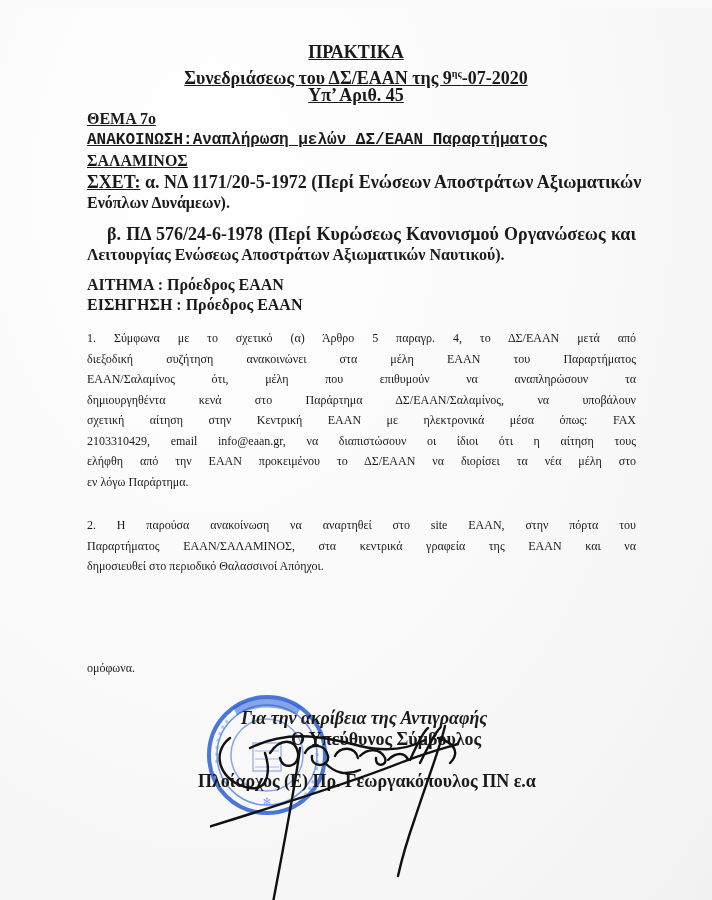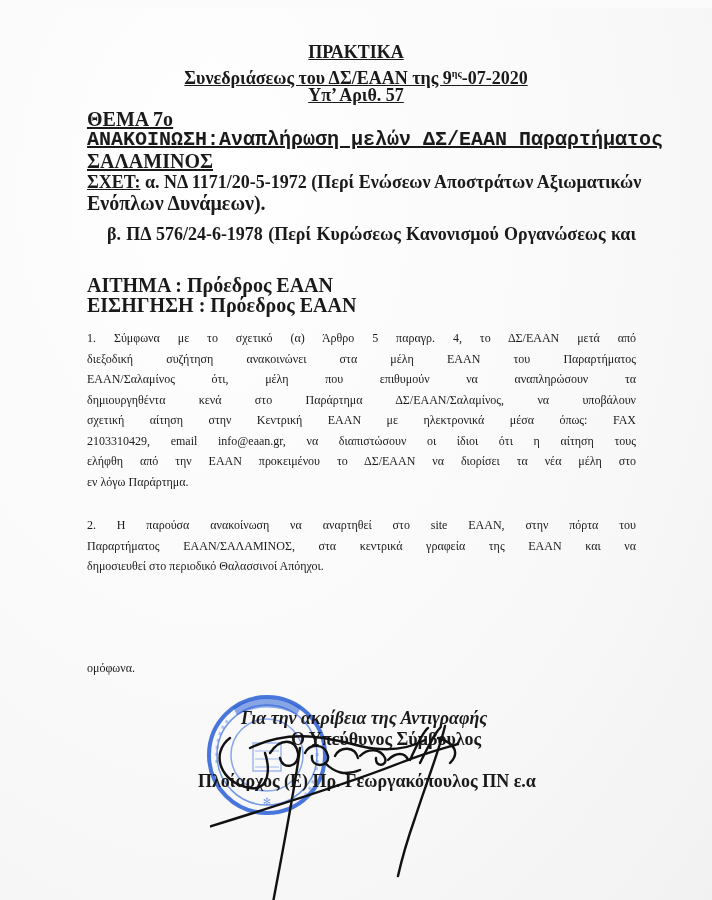--- a/index.html
+++ b/index.html
@@ -30,21 +30,21 @@
       text-decoration: underline;
       line-height: 20px;
     }
     .h1 { top: 34px; }
     .h2 { top: 56px; }
     .h3 { top: 77px; }
     .h2 sup { font-size: 10px; vertical-align: 7px; }
     .line {
       position: absolute;
       left: 87px;
-      font-size: 20px;
+      font-size: 16px;
       line-height: 20px;
       white-space: nowrap;
     }
     .bold { font-weight: bold; }
     .u { text-decoration: underline; }
     .just {
       position: absolute;
       left: 87px;
       width: 549px;
       font-size: 18px;
@@ -95,30 +95,31 @@
       z-index: 4;
     }
   </style>
 </head>
 <body>
 
 <div class="page">
 
   <div class="header h1">ΠΡΑΚΤΙΚΑ</div>
   <div class="header h2"><span>Συνεδριάσεως του ΔΣ/ΕΑΑΝ της  9</span><sup>ης</sup><span>-07-2020</span></div>
-  <div class="header h3">Υπ’ Αριθ. 57</div>
+  <div class="header h3">Υπ’ Αριθ. 45</div>
 
   <div class="line bold u" style="top:101px;">ΘΕΜΑ 7ο</div>
   <div class="line bold u" style="top:122px;font-family:Liberation Mono, monospace;"><span>ΑΝΑΚΟΙΝΩΣΗ:</span><span>Αναπλήρωση μελών ΔΣ/ΕΑΑΝ Παραρτήματος</span></div>
   <div class="line bold u" style="top:143px;">ΣΑΛΑΜΙΝΟΣ</div>
 
   <div class="just bold" style="top:164px;"><span class="u">ΣΧΕΤ:</span><span> α. ΝΔ 1171/20-5-1972 (Περί Ενώσεων Αποστράτων Αξιωματικών</span></div>
   <div class="line bold" style="top:185px;">Ενόπλων Δυνάμεων).</div>
 
   <div class="just bold" style="top:216px; left:107px; width:529px;">β. ΠΔ 576/24-6-1978 (Περί Κυρώσεως Κανονισμού Οργανώσεως και</div>
+  <div class="line bold" style="top:237px;">Λειτουργίας Ενώσεως Αποστράτων Αξιωματικών Ναυτικού).</div>
 
   <div class="line bold" style="top:267px;">ΑΙΤΗΜΑ : Πρόεδρος ΕΑΑΝ</div>
   <div class="line bold" style="top:287px;">ΕΙΣΗΓΗΣΗ : Πρόεδρος ΕΑΑΝ</div>
 
   <div class="para" style="top:320px;">
     <span class="row">1.  Σύμφωνα με το σχετικό (α) Άρθρο 5 παραγρ. 4, το ΔΣ/ΕΑΑΝ μετά από</span>
     <span class="row">διεξοδική συζήτηση ανακοινώνει στα μέλη ΕΑΑΝ του Παραρτήματος</span>
     <span class="row">ΕΑΑΝ/Σαλαμίνος ότι, μέλη που επιθυμούν να αναπληρώσουν τα</span>
     <span class="row">δημιουργηθέντα κενά στο Παράρτημα ΔΣ/ΕΑΑΝ/Σαλαμίνος, να υποβάλουν</span>
     <span class="row">σχετική αίτηση στην Κεντρική ΕΑΑΝ με ηλεκτρονικά μέσα όπως: FAX</span>

